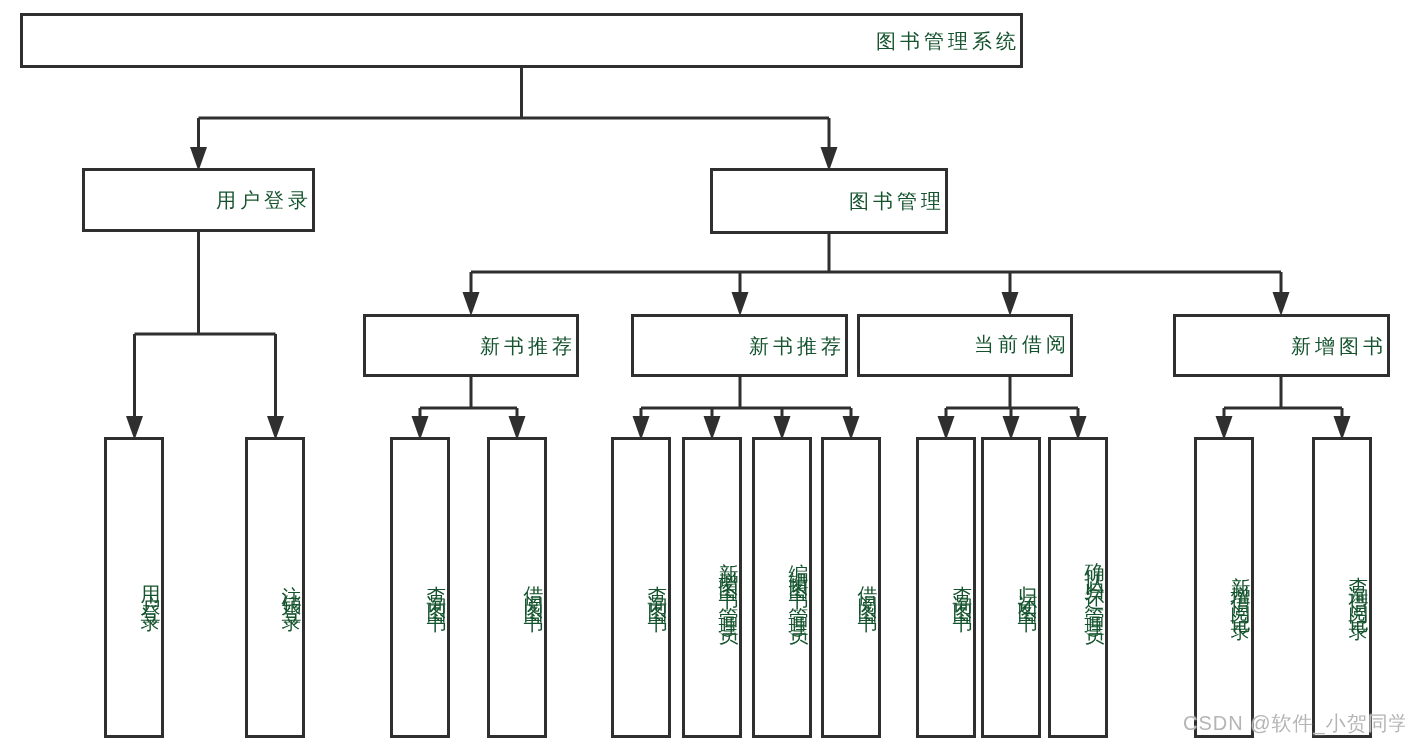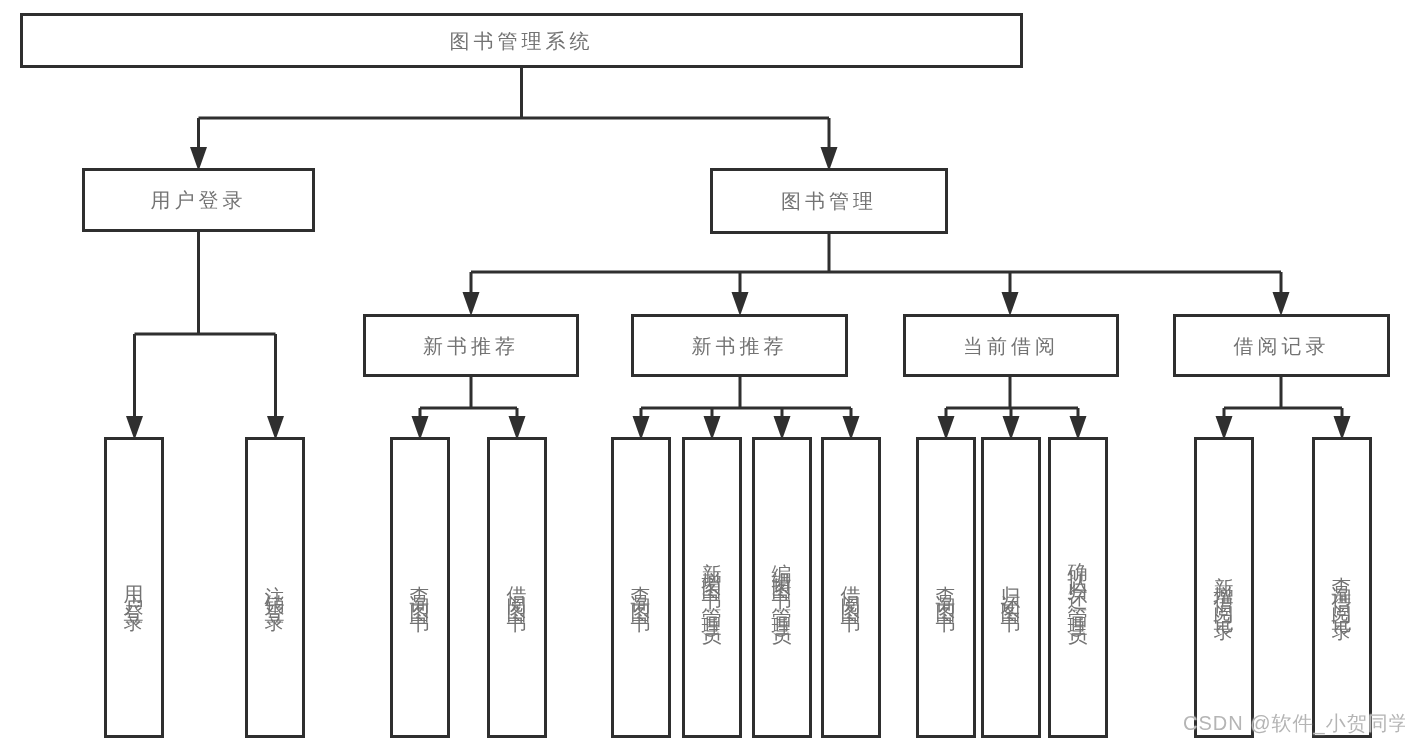--- a/index.html
+++ b/index.html
@@ -12,22 +12,22 @@
     overflow: hidden;
   }
   .connectors { position: absolute; left: 0; top: 0; }
   .node {
     position: absolute;
     box-sizing: border-box;
     background: #ffffff;
     border: 3px solid #2f2f2f;
     display: flex;
     align-items: center;
-    justify-content: center;
-    color: #737373;
+    justify-content: flex-end;
+    color: #14532d;
   }
   .h-node .lbl {
     font-size: 20px;
     letter-spacing: 4px;
     line-height: 1;
     white-space: nowrap;
   }
   .v-node { width: 60px; top: 437px; height: 301px; }
   .v-node .lbl {
     writing-mode: vertical-rl;
@@ -106,25 +106,25 @@
   <div class="node h-node" style="left:710px; top:168px; width:238px; height:66px;">
     <span class="lbl">图书管理</span>
   </div>
 
   <div class="node h-node" style="left:363px; top:314px; width:216px; height:63px;">
     <span class="lbl">新书推荐</span>
   </div>
   <div class="node h-node" style="left:631px; top:314px; width:217px; height:63px;">
     <span class="lbl">新书推荐</span>
   </div>
-  <div class="node h-node" style="left:903px; top:314px; width:216px; height:63px;">
+  <div class="node h-node" style="left:857px; top:314px; width:216px; height:63px;font-family:Liberation Mono, monospace;">
     <span class="lbl">当前借阅</span>
   </div>
   <div class="node h-node" style="left:1173px; top:314px; width:217px; height:63px;">
-    <span class="lbl">借阅记录</span>
+    <span class="lbl">新增图书</span>
   </div>
 
   <div class="node v-node" style="left:104px;">
     <span class="lbl">用户登录</span>
   </div>
   <div class="node v-node" style="left:245px;">
     <span class="lbl">注销登录</span>
   </div>
 
   <div class="node v-node" style="left:390px;">

